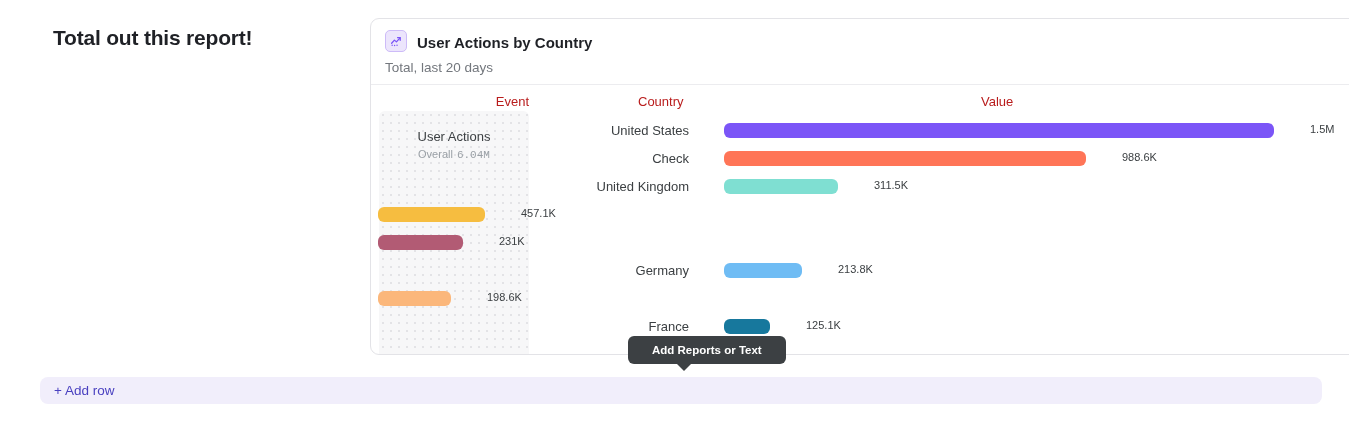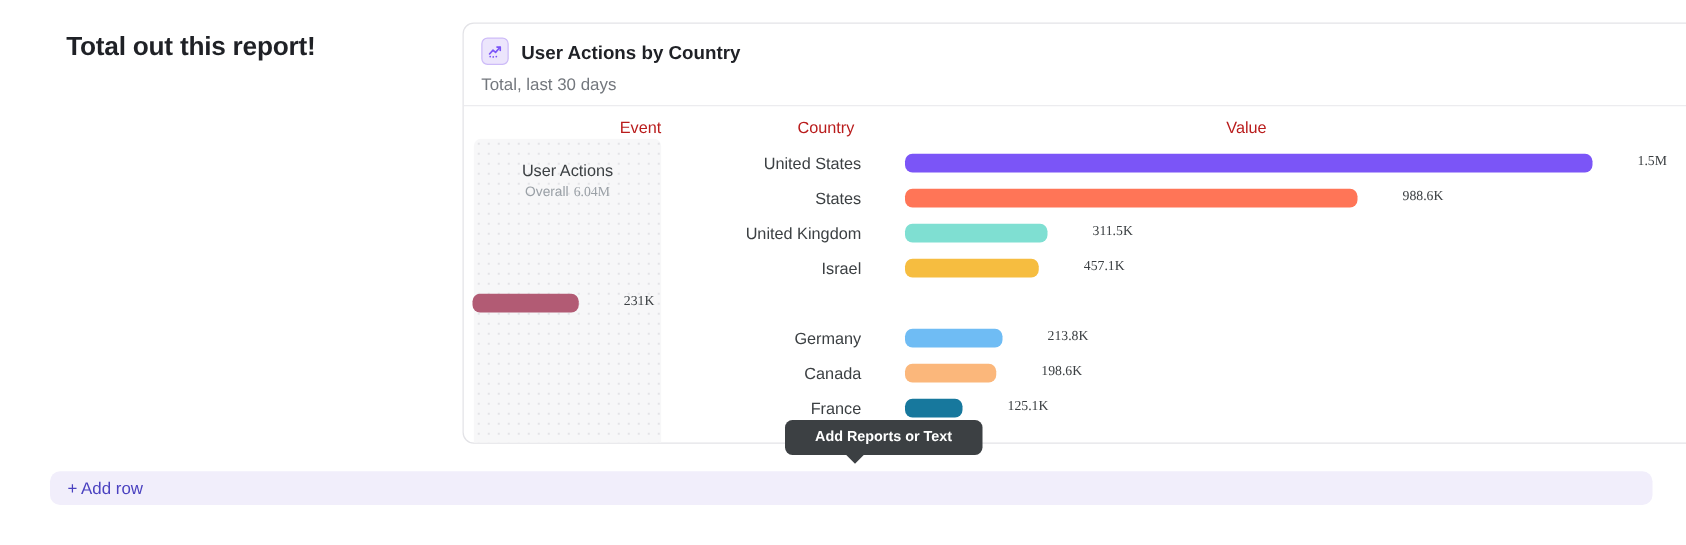--- a/index.html
+++ b/index.html
@@ -29,27 +29,27 @@
   .col-head.value { left: 610px; }
 
   .dotted { background-color: #f7f7f8;
     background-image: radial-gradient(circle, #e3e3e6 1px, rgba(0,0,0,0) 1.2px);
     background-size: 8px 8px; }
 
   .event-cell { position: absolute; left: 8px; top: 26px; width: 150px; bottom: -6px;
     border-radius: 6px; text-align: center; padding-top: 17px; }
   .event-name { font-size: 13px; color: #3c4043; line-height: 18px; }
   .event-overall { margin-top: 2px; font-size: 11px; color: #9aa0a6; }
-  .event-overall .ov-val { font-family: Liberation Serif, serif; margin-left: 4px; margin-top: 37px; }
+  .event-overall .ov-val { font-family: Liberation Mono, monospace; margin-left: 4px; margin-top: 37px; }
 
   .rows { position: absolute; left: 0; top: 38px; right: 22px; }
   .bar-row { height: 28px; display: flex; align-items: flex-start; gap: 28px; }
   .country-label { width: 318px; text-align: right; font-size: 13px; color: #3c4043; flex: 0 0 auto; }
   .bar { height: 15px; border-radius: 6px; margin-left: 7px; flex: 0 0 auto; }
-  .value-label { margin-left: 8px; font-family: Liberation Serif, serif;
+  .value-label { margin-left: 8px; font-family: Liberation Sans, sans-serif;
     font-size: 11px; color: #3c4043; white-space: nowrap; }
 
   .scroll-track { position: absolute; top: 0; bottom: 0; right: 6px; width: 14px;
     border-left: 1px solid #e7e7ea; }
   .scroll-thumb { position: absolute; left: 2px; top: 3px; width: 9px; height: 55px;
     background: #b4b8bd; border-radius: 5px; }
 
   
   .tooltip { position: absolute; left: 628px; top: 336px; z-index: 20;
     background: #3c4043; color: #ffffff; font-size: 11.5px; font-weight: 700;
@@ -76,21 +76,21 @@
     <div class="icon-box">
       <svg width="14" height="14" viewBox="0 0 16 16">
         <polyline points="3,10.5 6.2,7 8.5,9 12.6,4.4" fill="none" stroke="#7b55f7" stroke-width="1.5" stroke-linecap="round" stroke-linejoin="round"></polyline>
         <polyline points="9.8,4.2 12.8,4.2 12.8,7.2" fill="none" stroke="#7b55f7" stroke-width="1.5" stroke-linecap="round" stroke-linejoin="round"></polyline>
         <circle cx="3.6" cy="12.8" r="0.8" fill="#7b55f7"></circle>
         <circle cx="6.4" cy="13.2" r="0.8" fill="#7b55f7"></circle>
         <circle cx="9.2" cy="12.8" r="0.8" fill="#7b55f7"></circle>
       </svg>
     </div>
     <div class="card-title">User Actions by Country</div>
-    <div class="card-subtitle">Total, last 30 days</div>
+    <div class="card-subtitle">Total, last 20 days</div>
   </div>
 
   <div class="card-body">
     <div class="col-head event">Event</div>
     <div class="col-head country">Country</div>
     <div class="col-head value">Value</div>
 
     <div class="event-cell dotted">
       <div class="event-name">User Actions</div>
       <div class="event-overall">
@@ -98,45 +98,43 @@
       </div>
     </div>
 
     <div class="rows">
         <div class="bar-row">
     <div class="country-label">United States</div>
     <div class="bar" style="width: 550px; background: rgb(123, 85, 247);"></div>
     <div class="value-label">1.5M</div>
   </div>
         <div class="bar-row">
-    <div class="country-label">States</div>
+    <div class="country-label">Check</div>
     <div class="bar" style="width: 362px; background: rgb(255, 117, 87);"></div>
     <div class="value-label">988.6K</div>
   </div>
         <div class="bar-row">
     <div class="country-label">United Kingdom</div>
     <div class="bar" style="width: 114px; background: rgb(127, 223, 210);"></div>
     <div class="value-label">311.5K</div>
   </div>
         <div class="bar-row">
-    <div class="country-label">Israel</div>
     <div class="bar" style="width: 107px; background: rgb(246, 189, 64);"></div>
     <div class="value-label">457.1K</div>
   </div>
         <div class="bar-row">
     <div class="bar" style="width: 85px; background: rgb(178, 91, 116);"></div>
     <div class="value-label">231K</div>
   </div>
         <div class="bar-row">
     <div class="country-label">Germany</div>
     <div class="bar" style="width: 78px; background: rgb(111, 188, 244);"></div>
     <div class="value-label">213.8K</div>
   </div>
         <div class="bar-row">
-    <div class="country-label">Canada</div>
     <div class="bar" style="width: 73px; background: rgb(251, 183, 123);"></div>
     <div class="value-label">198.6K</div>
   </div>
         <div class="bar-row">
     <div class="country-label">France</div>
     <div class="bar" style="width: 46px; background: rgb(23, 120, 157);"></div>
     <div class="value-label">125.1K</div>
   </div>
       </div>
 

